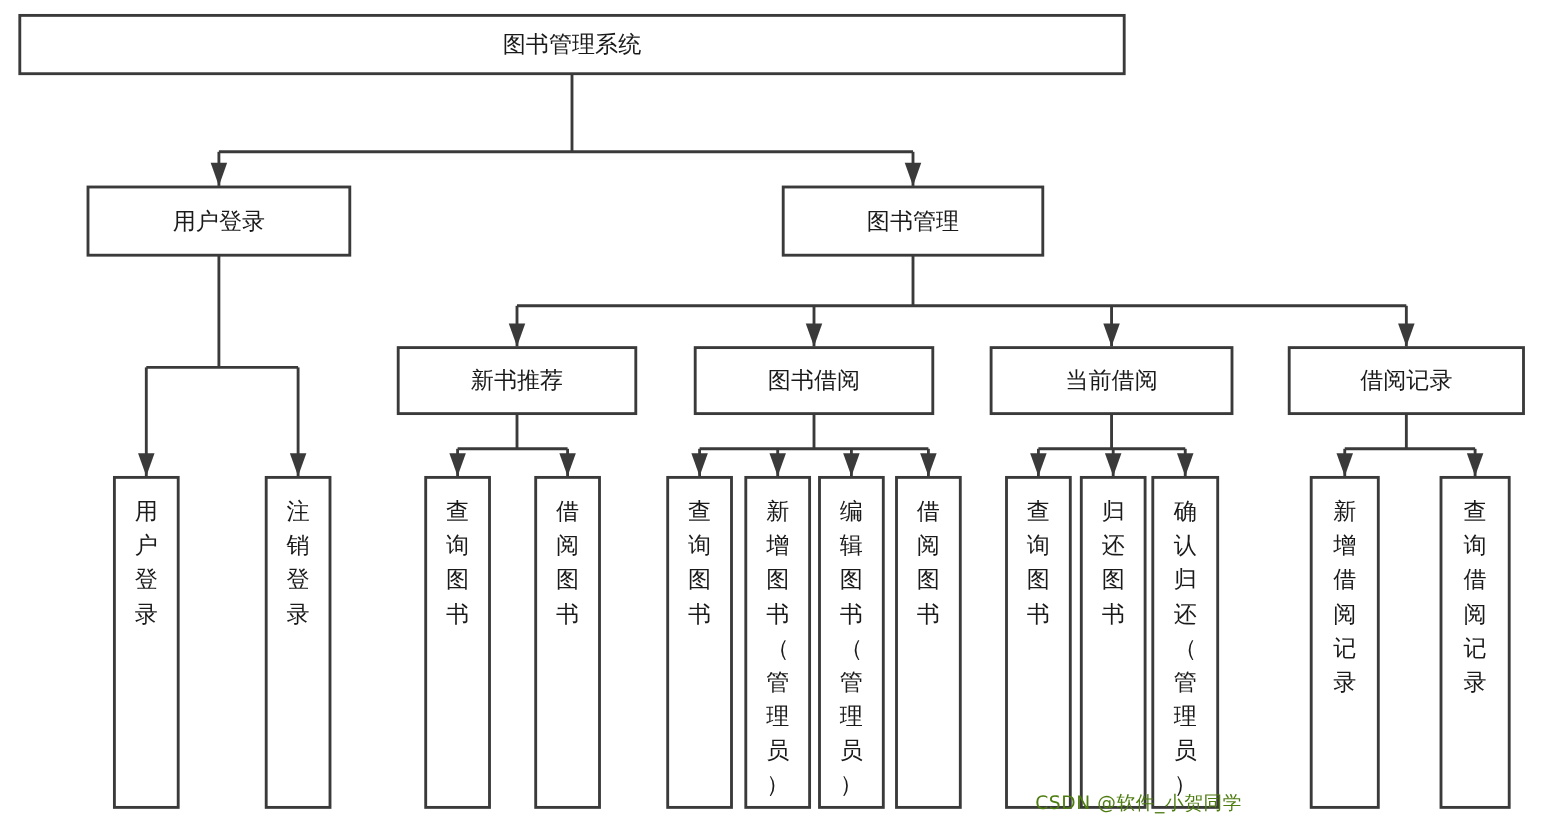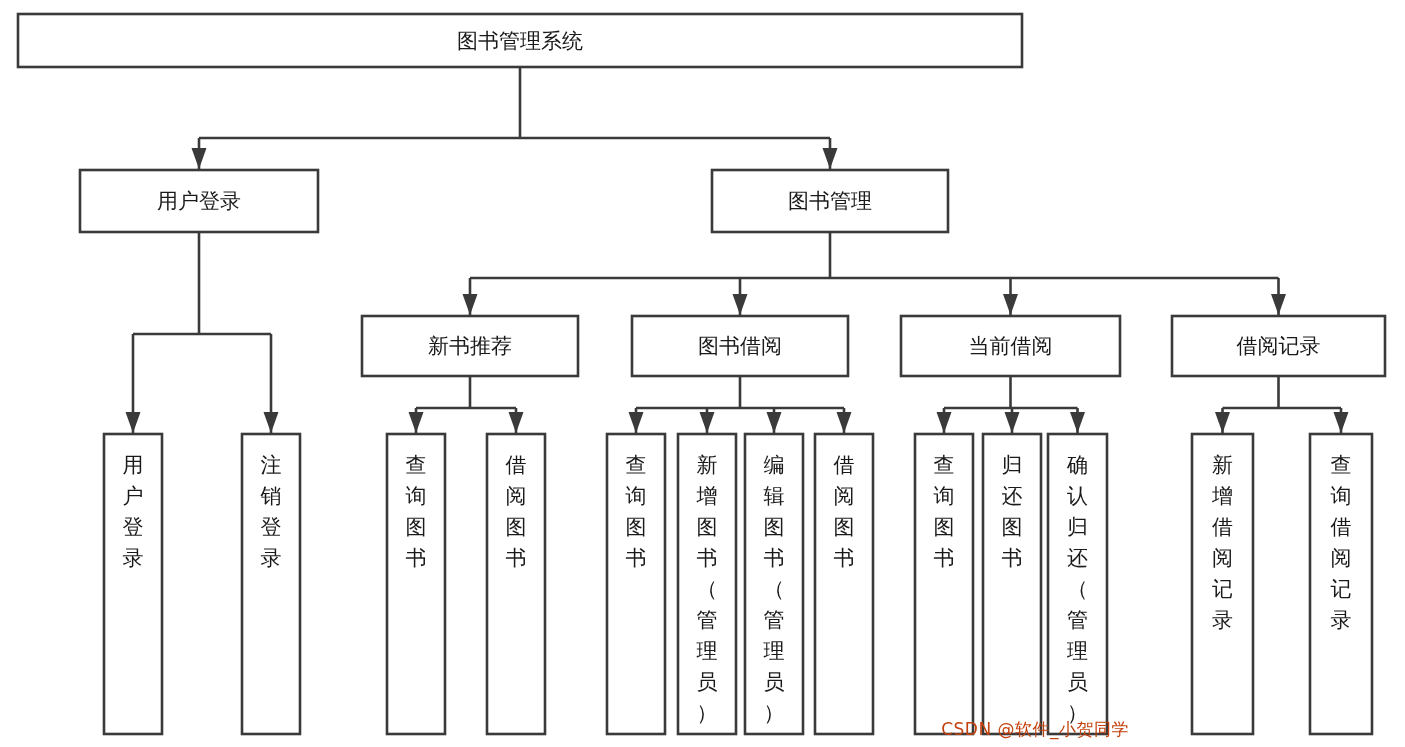--- a/index.html
+++ b/index.html
@@ -54,21 +54,21 @@
     font-size: 21px;
     fill: #1a1a1a;
     text-anchor: middle;
   }
   .watermark {
     position: absolute;
     right: 12px;
     bottom: 6px;
     font-family: "DejaVu Sans", "Liberation Sans", sans-serif;
     font-size: 17px;
-    color: #c2410c;
+    color: #4d7c0f;
     white-space: nowrap;
     letter-spacing: 0.5px;
   }
 </style>
 </head>
 <body>
 
 <div id="diagram-root">
 
   <svg id="diagram-svg" viewBox="0 0 1405 747">

